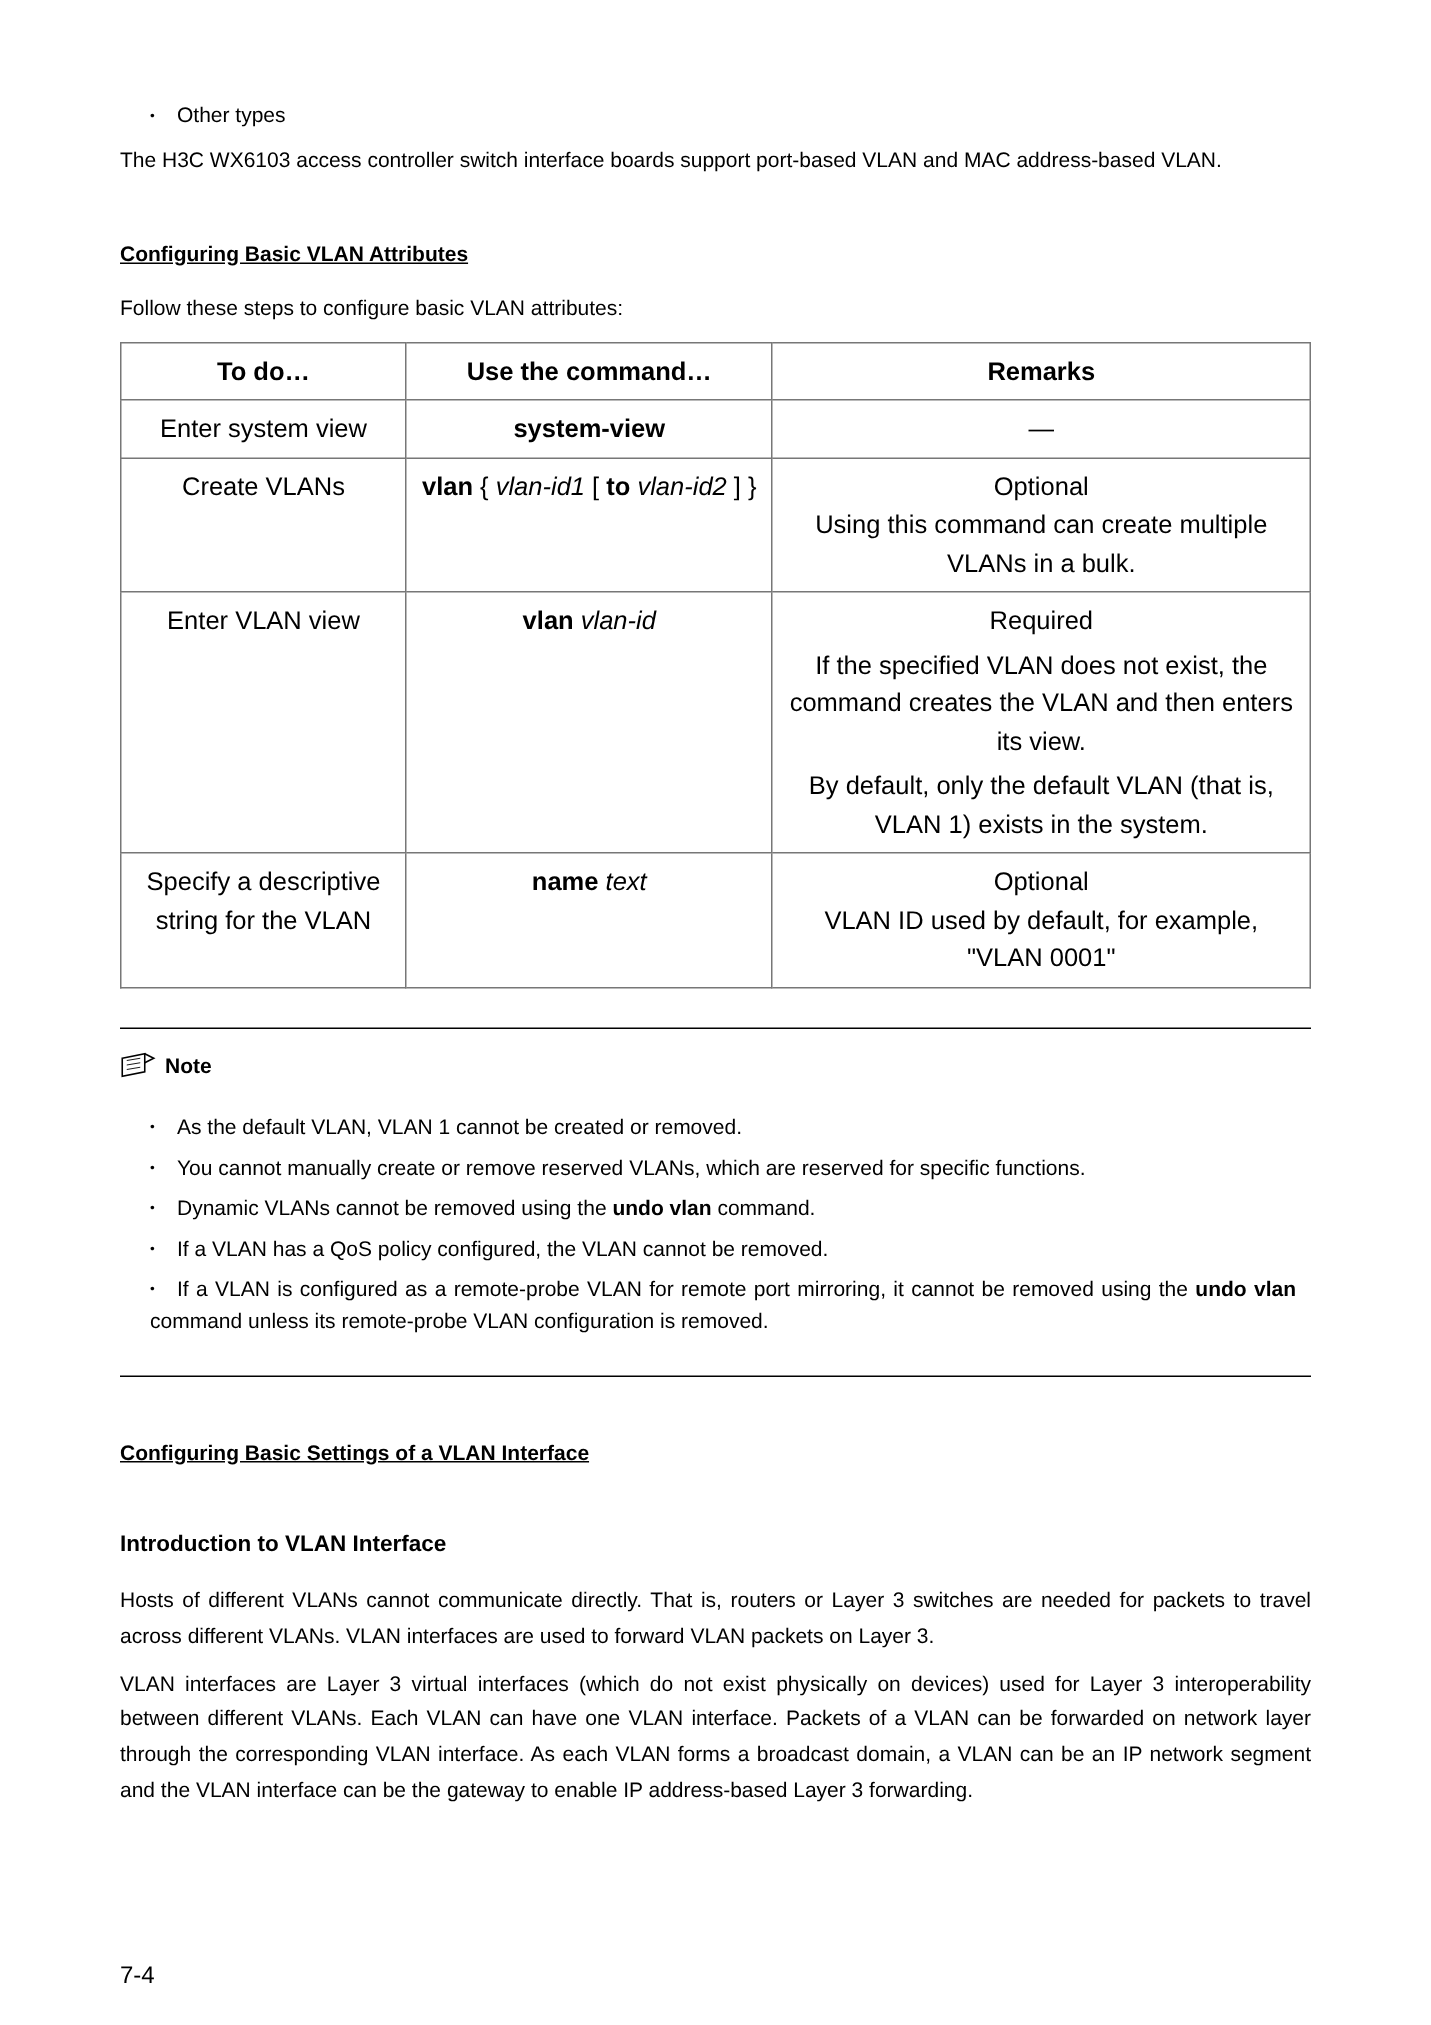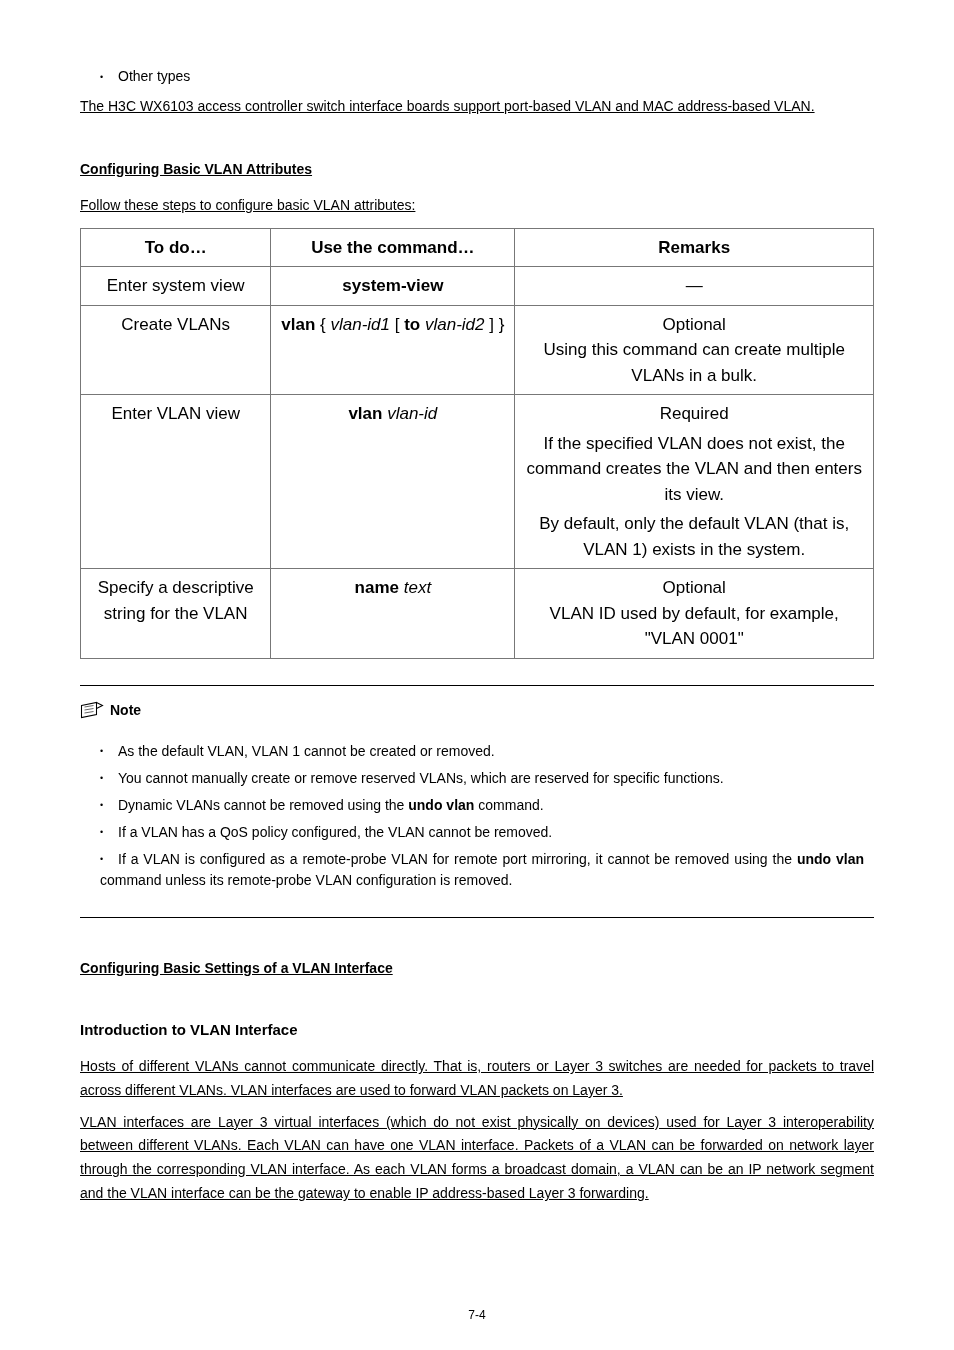--- a/index.html
+++ b/index.html
@@ -20,21 +20,20 @@
     content: "•";
     display: inline-block;
     width: 18px;
     font-size: 9px;
     vertical-align: middle;
   }
   .paragraph {
     text-align: justify;
     margin: 8px 0;
     line-height: 1.7;
-    text-decoration: underline;
   }
   .section-heading {
     font-weight: bold;
     font-size: 14px;
     margin: 40px 0 14px 0;
     text-decoration: underline;
   }
   .sub-heading {
     font-weight: bold;
     font-size: 15px;
@@ -70,22 +69,22 @@
     font-size: 14px;
     margin-bottom: 20px;
   }
   .note-icon {
     width: 24px;
     height: 20px;
     margin-right: 6px;
   }
   .note-bullets .bullet-line { margin: 6px 0 6px 20px; }
   .footer-page {
-    text-align: center;
-    font-size: 12px;
+    text-align: left;
+    font-size: 16px;
     margin-top: 100px;
   }
   .bold-inline { font-weight: bold; }
   .cmd-cell { white-space: nowrap; }
 </style>
 </head>
 <body>
 
 <div class="bullet-line bullet-dot"><span>Other types</span></div>
 

